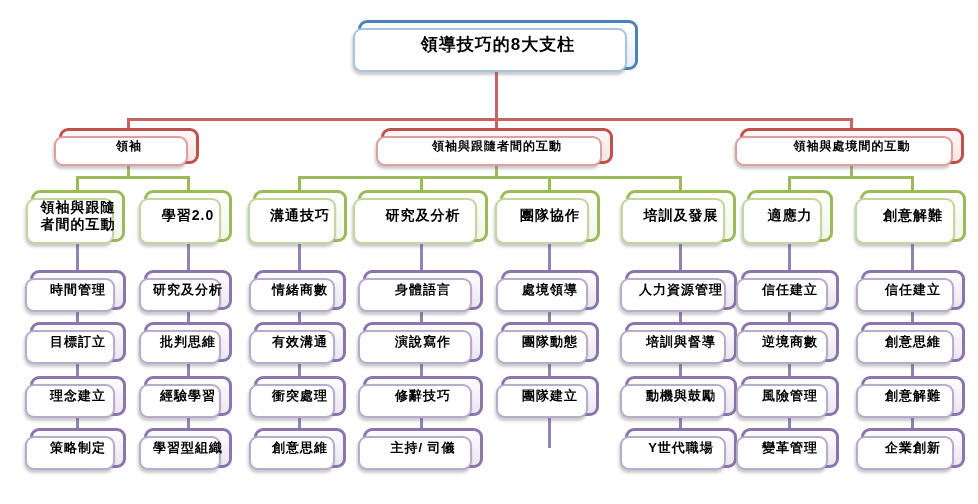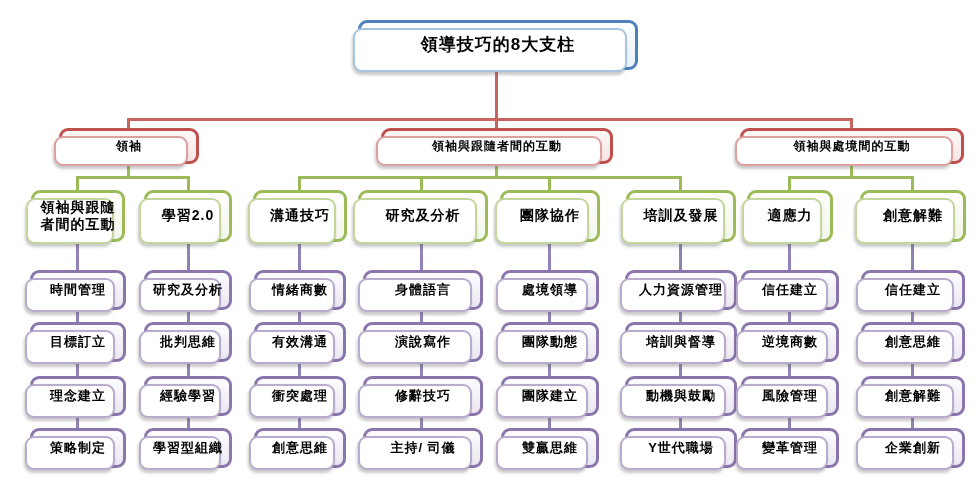--- a/index.html
+++ b/index.html
@@ -118,21 +118,20 @@
   <div class="box purple" style="left:254px;top:428px;width:92px">創意思維</div>
 
   <div class="box purple" style="left:363px;top:270px;width:120px">身體語言</div>
   <div class="box purple" style="left:363px;top:322px;width:120px">演說寫作</div>
   <div class="box purple" style="left:363px;top:376px;width:120px">修辭技巧</div>
   <div class="box purple" style="left:363px;top:428px;width:120px">主持/ 司儀</div>
 
   <div class="box purple" style="left:501px;top:270px;width:98px">處境領導</div>
   <div class="box purple" style="left:501px;top:322px;width:98px">團隊動態</div>
   <div class="box purple" style="left:501px;top:376px;width:98px">團隊建立</div>
-  <div class="box purple" style="left:501px;top:428px;width:98px">雙贏思維</div>
 
   <div class="box purple" style="left:625px;top:270px;width:112px">人力資源管理</div>
   <div class="box purple" style="left:625px;top:322px;width:112px">培訓與督導</div>
   <div class="box purple" style="left:625px;top:376px;width:112px">動機與鼓勵</div>
   <div class="box purple" style="left:625px;top:428px;width:112px">Y世代職場</div>
 
   <div class="box purple" style="left:741px;top:270px;width:98px">信任建立</div>
   <div class="box purple" style="left:741px;top:322px;width:98px">逆境商數</div>
   <div class="box purple" style="left:741px;top:376px;width:98px">風險管理</div>
   <div class="box purple" style="left:741px;top:428px;width:98px">變革管理</div>

